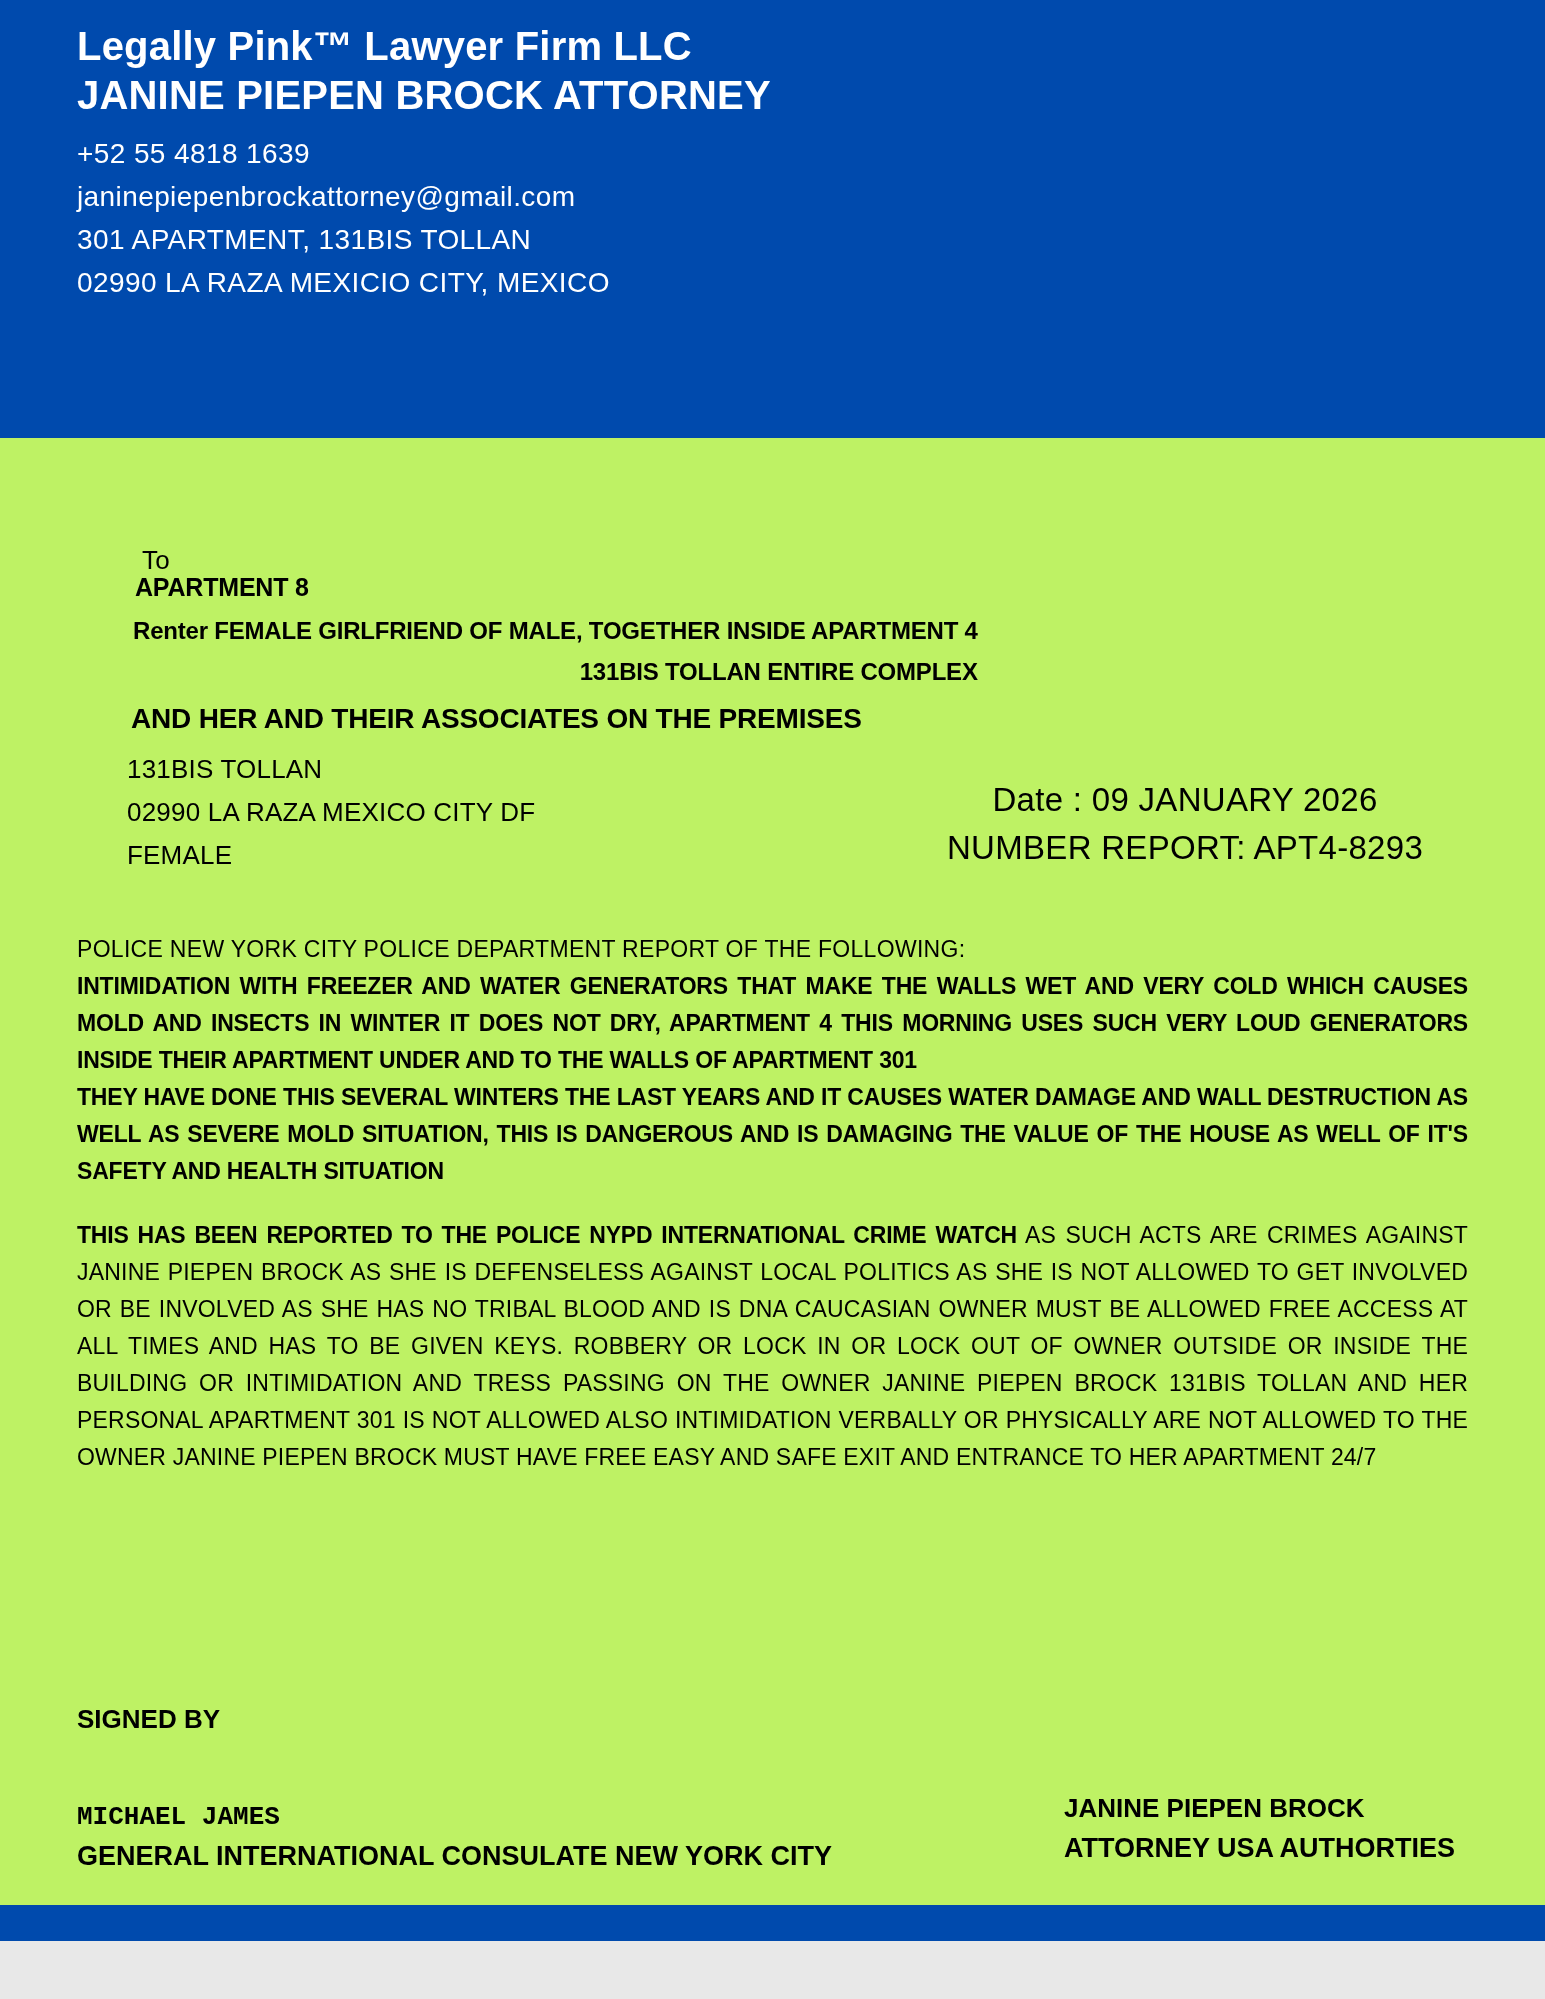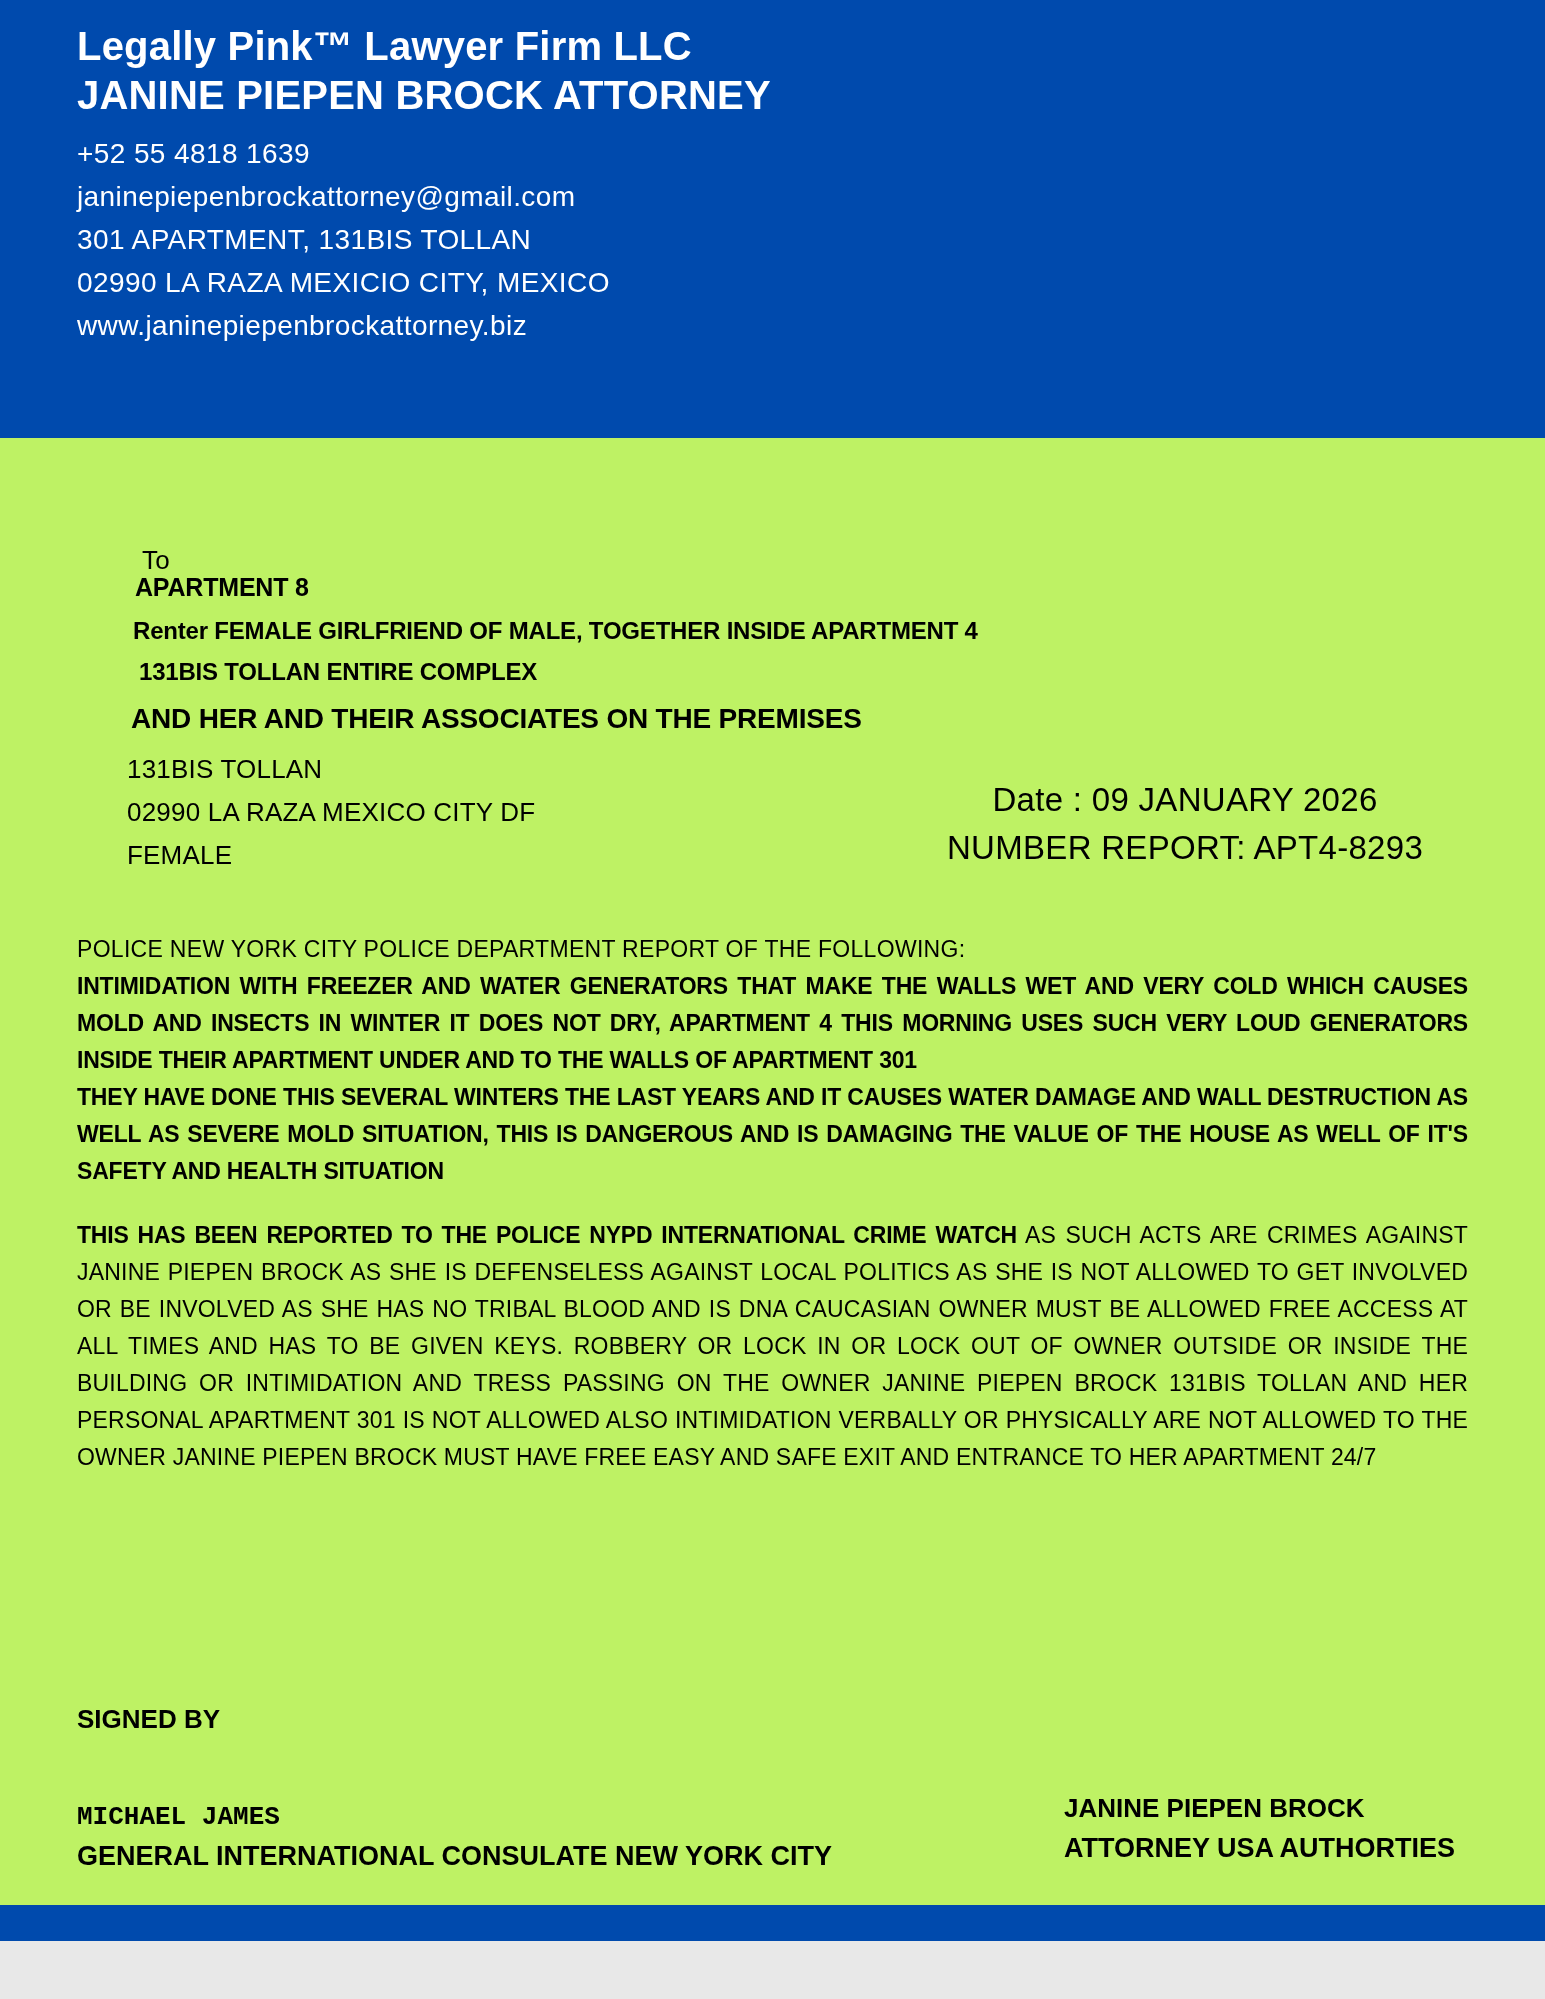--- a/index.html
+++ b/index.html
@@ -56,21 +56,21 @@
     letter-spacing: 0.3px;
   }
   .recipient {
     position: absolute;
     left: 131px; top: 572px;
     font-weight: bold;
     letter-spacing: -0.2px;
   }
   .recipient .r-line1 { font-size: 25px; line-height: 30px; padding-left: 4px; }
   .recipient .r-line2 { font-size: 24px; line-height: 29px; margin-top: 14px; padding-left: 2px; }
-  .recipient .r-line3 { font-size: 24px; line-height: 29px; margin-top: 12px; padding-left: 8px; }
+  .recipient .r-line3 { font-size: 24px; line-height: 29px; margin-top: 12px; padding-left: 8px; text-align: right; }
   .recipient .r-line4 { font-size: 28px; line-height: 29px; margin-top: 18px; }
 
   
   .recipient-address {
     position: absolute;
     left: 127px; top: 748px;
     font-size: 26px;
     line-height: 43px;
     letter-spacing: 0.2px;
   }
@@ -138,21 +138,20 @@
 <div class="page">
 
   <header class="letterhead" style="background: rgb(0, 74, 173);">
     <div class="firm-name">Legally Pink™ Lawyer Firm LLC</div>
     <div class="attorney-name">JANINE PIEPEN BROCK ATTORNEY</div>
     <div class="letterhead-contacts">
       <div class="contact-line">+52 55 4818 1639</div>
       <div class="contact-line">janinepiepenbrockattorney@gmail.com</div>
       <div class="contact-line">301 APARTMENT, 131BIS TOLLAN</div>
       <div class="contact-line">02990 LA RAZA MEXICIO CITY, MEXICO</div>
-      <div class="contact-line">www.janinepiepenbrockattorney.biz</div>
     </div>
   </header>
 
   <div class="to-label">To</div>
 
   <div class="recipient">
     <div class="r-line1">APARTMENT 8</div>
     <div class="r-line2">Renter FEMALE GIRLFRIEND OF MALE, TOGETHER INSIDE APARTMENT 4</div>
     <div class="r-line3">131BIS TOLLAN ENTIRE COMPLEX</div>
     <div class="r-line4">AND HER AND THEIR ASSOCIATES  ON THE PREMISES</div>

